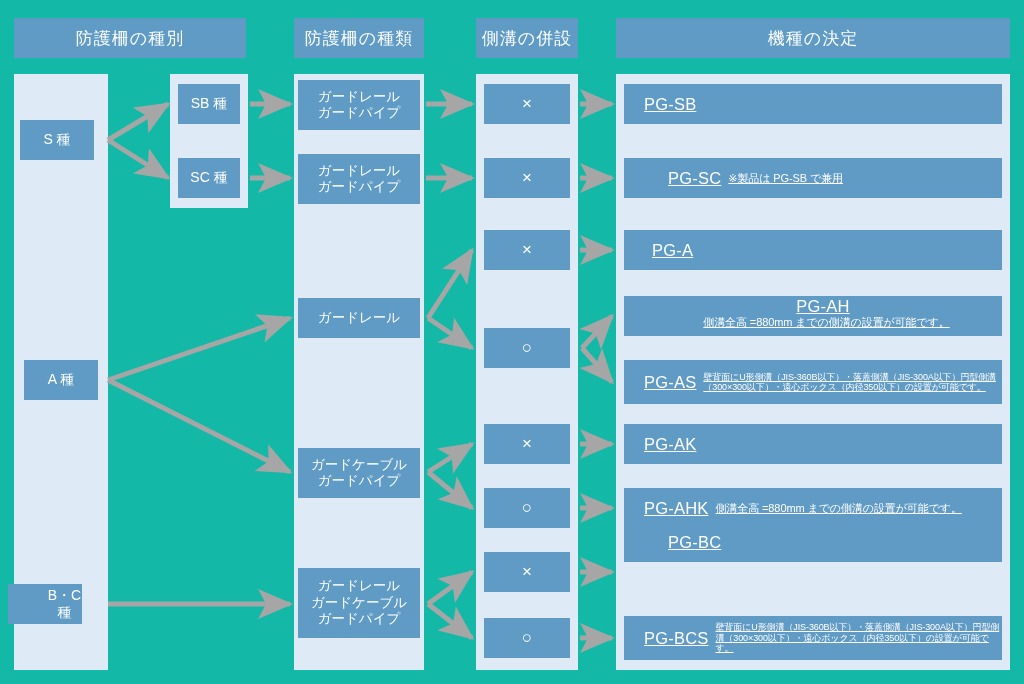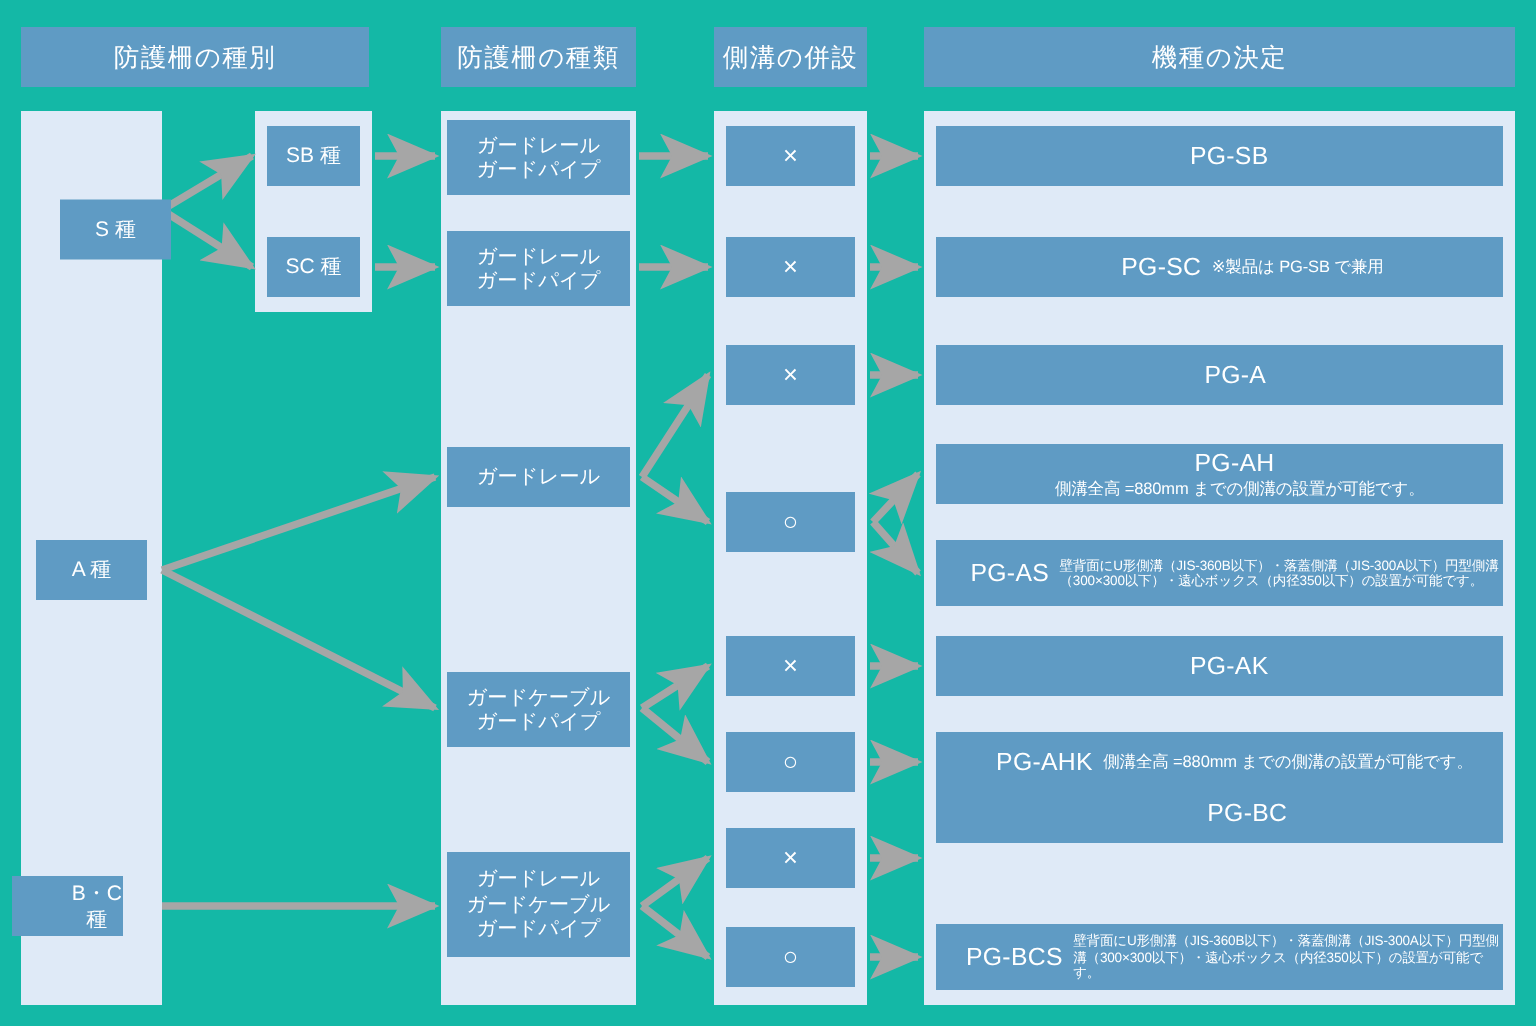--- a/index.html
+++ b/index.html
@@ -43,24 +43,25 @@
     justify-content:center;
     text-align:center;
     line-height:1.22;
     font-size:14px;
     box-sizing:border-box;
   }
   .node.kind{ font-size:13.5px;text-align:center; }
   .node.mark{ font-size:17px; }
   
   .node.model{
-    justify-content:center;
+    justify-content:flex-start;
     text-align:left;
     padding-left:20px;
     font-size:16px;
+    text-decoration:underline;
   }
   .model .code{
     font-size:16.5px;
     white-space:nowrap;
     letter-spacing:.2px;
   }
   .model .note{
     font-size:10.5px;
     margin-left:7px;
     line-height:1.18;
@@ -129,21 +130,21 @@
 
       <path d="M582,348 L612,316"></path>
       <path d="M582,348 L612,382"></path>
       <path d="M580,444 L612,444"></path>
       <path d="M580,508 L612,508"></path>
       <path d="M580,572 L612,572"></path>
       <path d="M580,638 L612,638"></path>
     </g>
   </svg>
 
-  <div class="node" style="left:40px;top:120px;width:74px;height:40px;margin-top:13px;">S 種</div>
+  <div class="node" style="left:20px;top:120px;width:74px;height:40px;">S 種</div>
   <div class="node" style="left:24px;top:360px;width:74px;height:40px;">A 種</div>
   <div class="node" style="left:8px;top:584px;width:74px;height:40px;padding-left:39px;">B・C 種</div>
 
   <div class="node" style="left:178px;top:84px;width:62px;height:40px;">SB 種</div>
   <div class="node" style="left:178px;top:158px;width:62px;height:40px;">SC 種</div>
 
   <div class="node kind ml" style="left:298px;top:80px;width:122px;height:50px;">ガードレール<br>ガードパイプ</div>
   <div class="node kind ml" style="left:298px;top:154px;width:122px;height:50px;">ガードレール<br>ガードパイプ</div>
   <div class="node kind ml" style="left:298px;top:298px;width:122px;height:40px;">ガードレール</div>
   <div class="node kind ml" style="left:298px;top:448px;width:122px;height:50px;">ガードケーブル<br>ガードパイプ</div>

